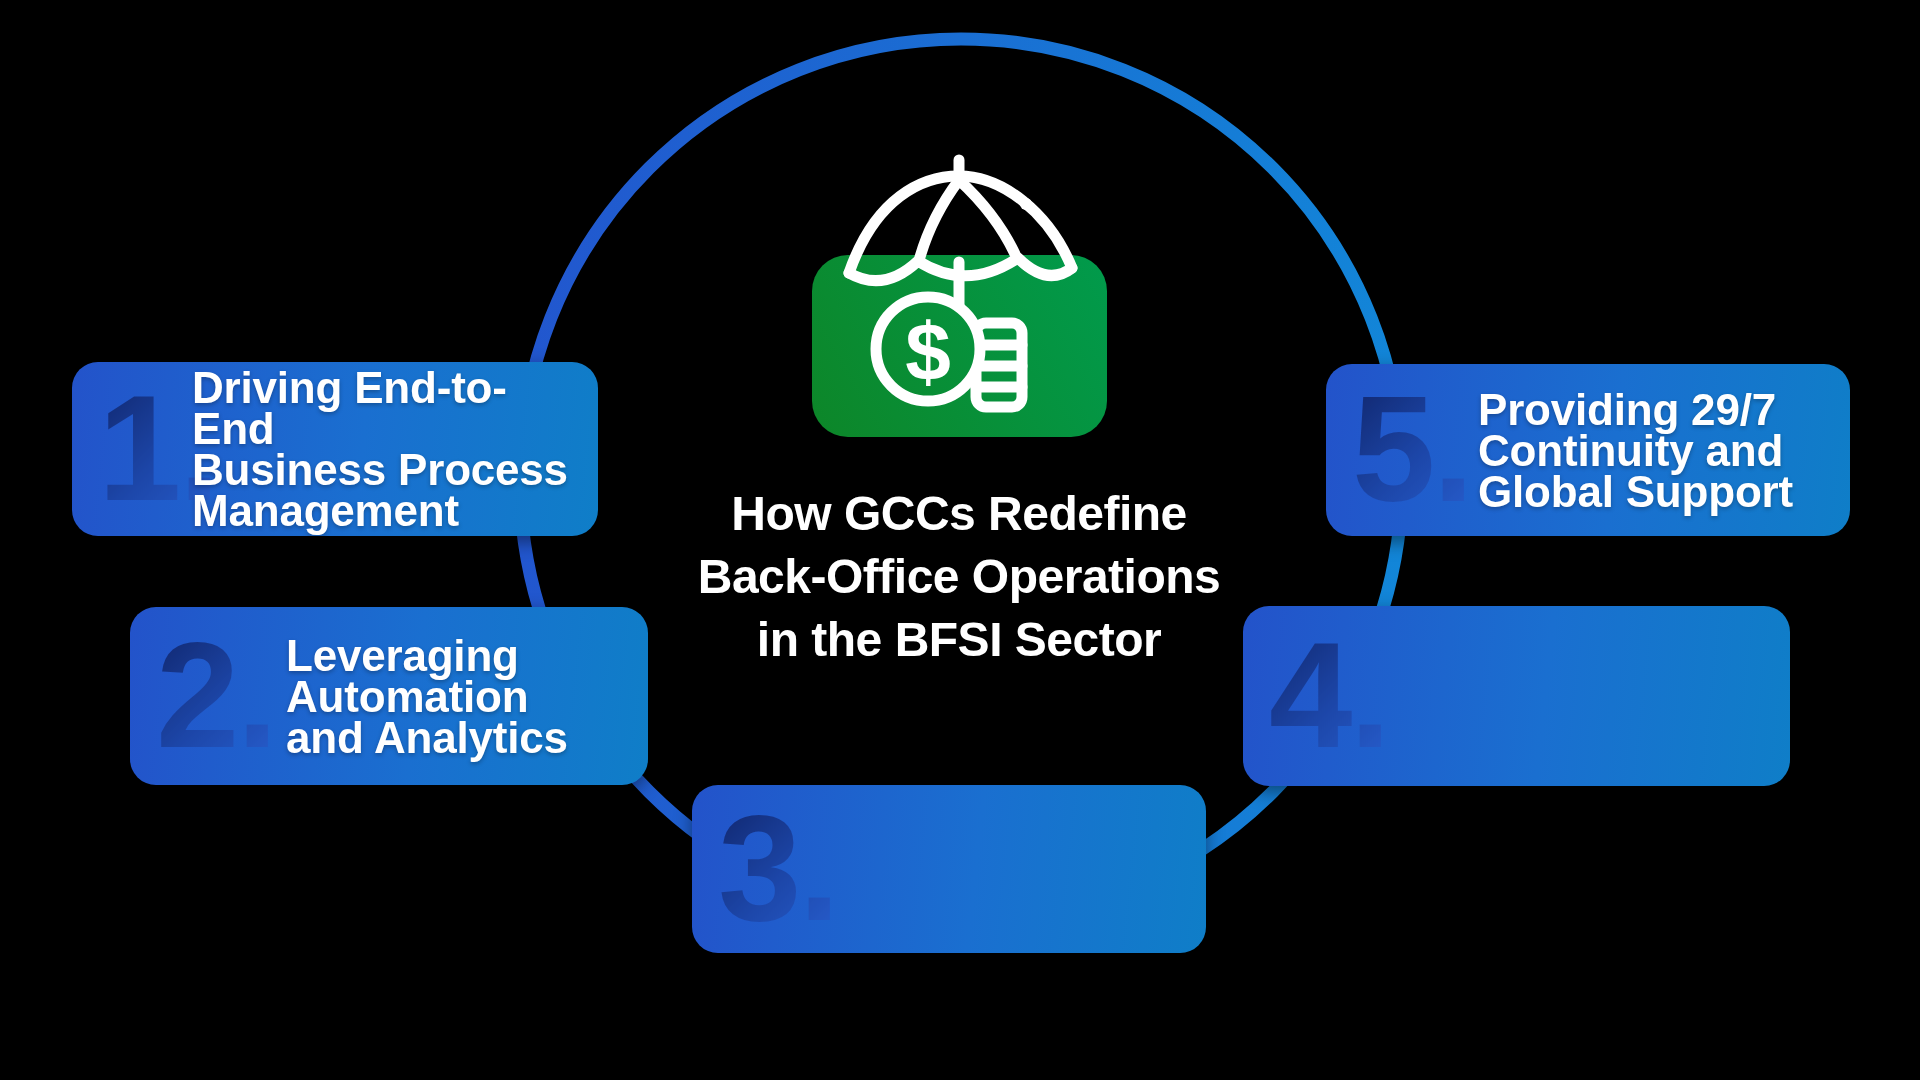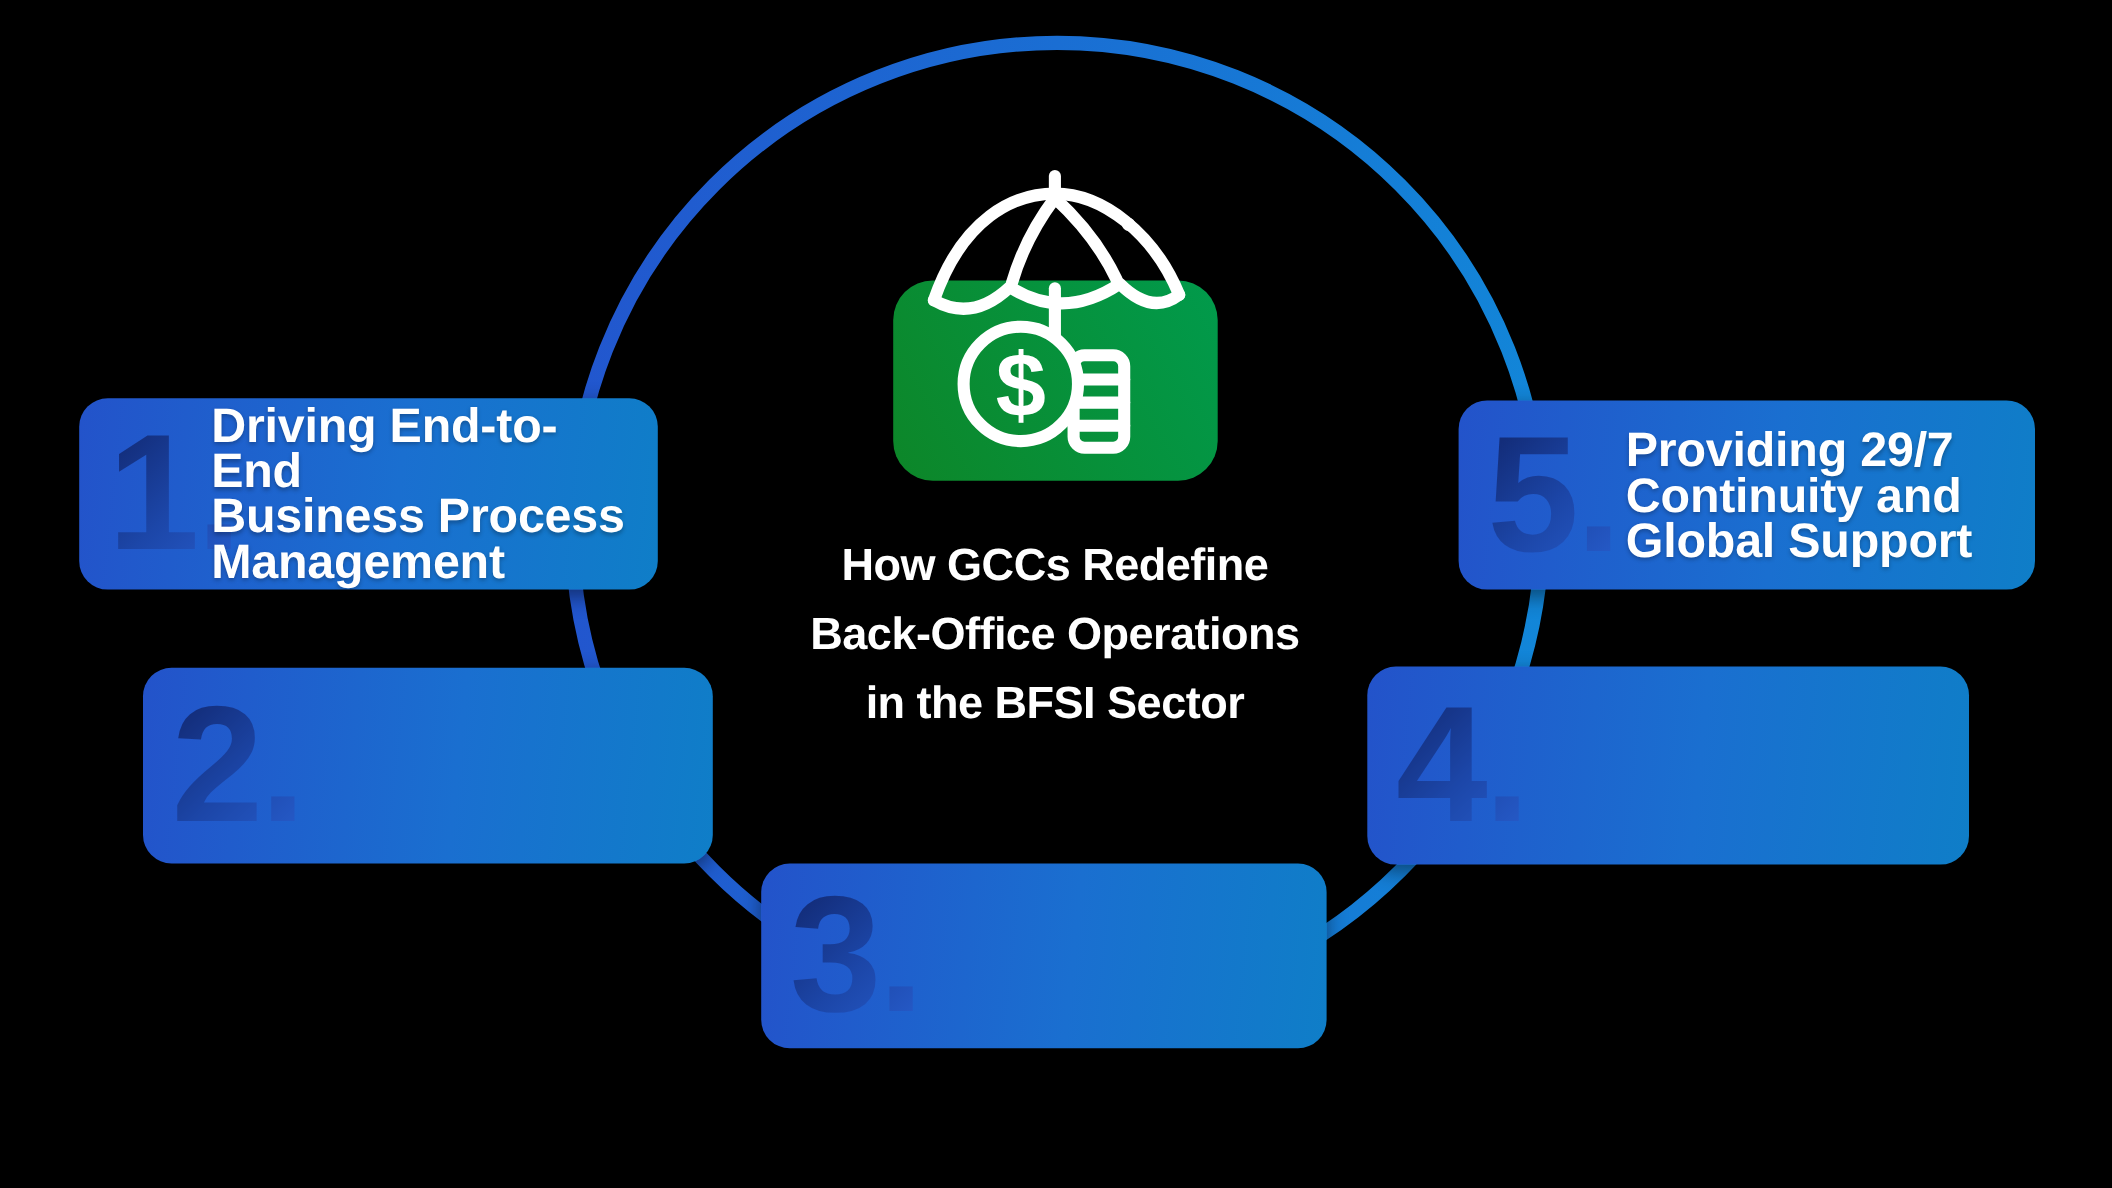--- a/index.html
+++ b/index.html
@@ -5,21 +5,21 @@
   html,body{margin:0;padding:0;background:#000;}
   .canvas{
     position:relative;width:1920px;height:1080px;background:#000;overflow:hidden;
     font-family:"Liberation Sans","DejaVu Sans",sans-serif;
   }
   .ring,.icon{position:absolute;}
   .ring{left:0;top:0;}
   .icon{left:790px;top:140px;}
   .title{
     position:absolute;left:459px;top:482px;width:1000px;
-    text-align:center;font-size:41px;line-height:63px;font-weight:700;
+    text-align:center;font-size:48px;line-height:63px;font-weight:700;
     color:#ffffff;white-space:pre-line;letter-spacing:-0.5px;
     text-shadow:0 2px 5px rgba(0,0,0,.35);
   }
   .box{
     position:absolute;border-radius:26px;
     background:linear-gradient(96deg,#2353ca 0%,#1a6fd0 55%,#0f7ec8 100%);
     box-shadow:0 6px 18px rgba(0,0,0,.45);
   }
   .b1{left:72px;top:362px;width:526px;height:174px;--lx:120px;}
   .b2{left:130px;top:607px;width:518px;height:178px;--lx:156px;}
@@ -104,20 +104,25 @@
     <div class="num">1.</div>
     <div class="labelwrap">
       <div class="label">Driving End-to-End
 Business Process
 Management</div>
     </div>
   </div>
 
   <div class="box b2">
     <div class="num">2.</div>
+    <div class="labelwrap">
+      <div class="label">Leveraging
+Automation
+and Analytics</div>
+    </div>
   </div>
 
   <div class="box b3">
     <div class="num">3.</div>
   </div>
 
   <div class="box b4">
     <div class="num">4.</div>
   </div>
 

